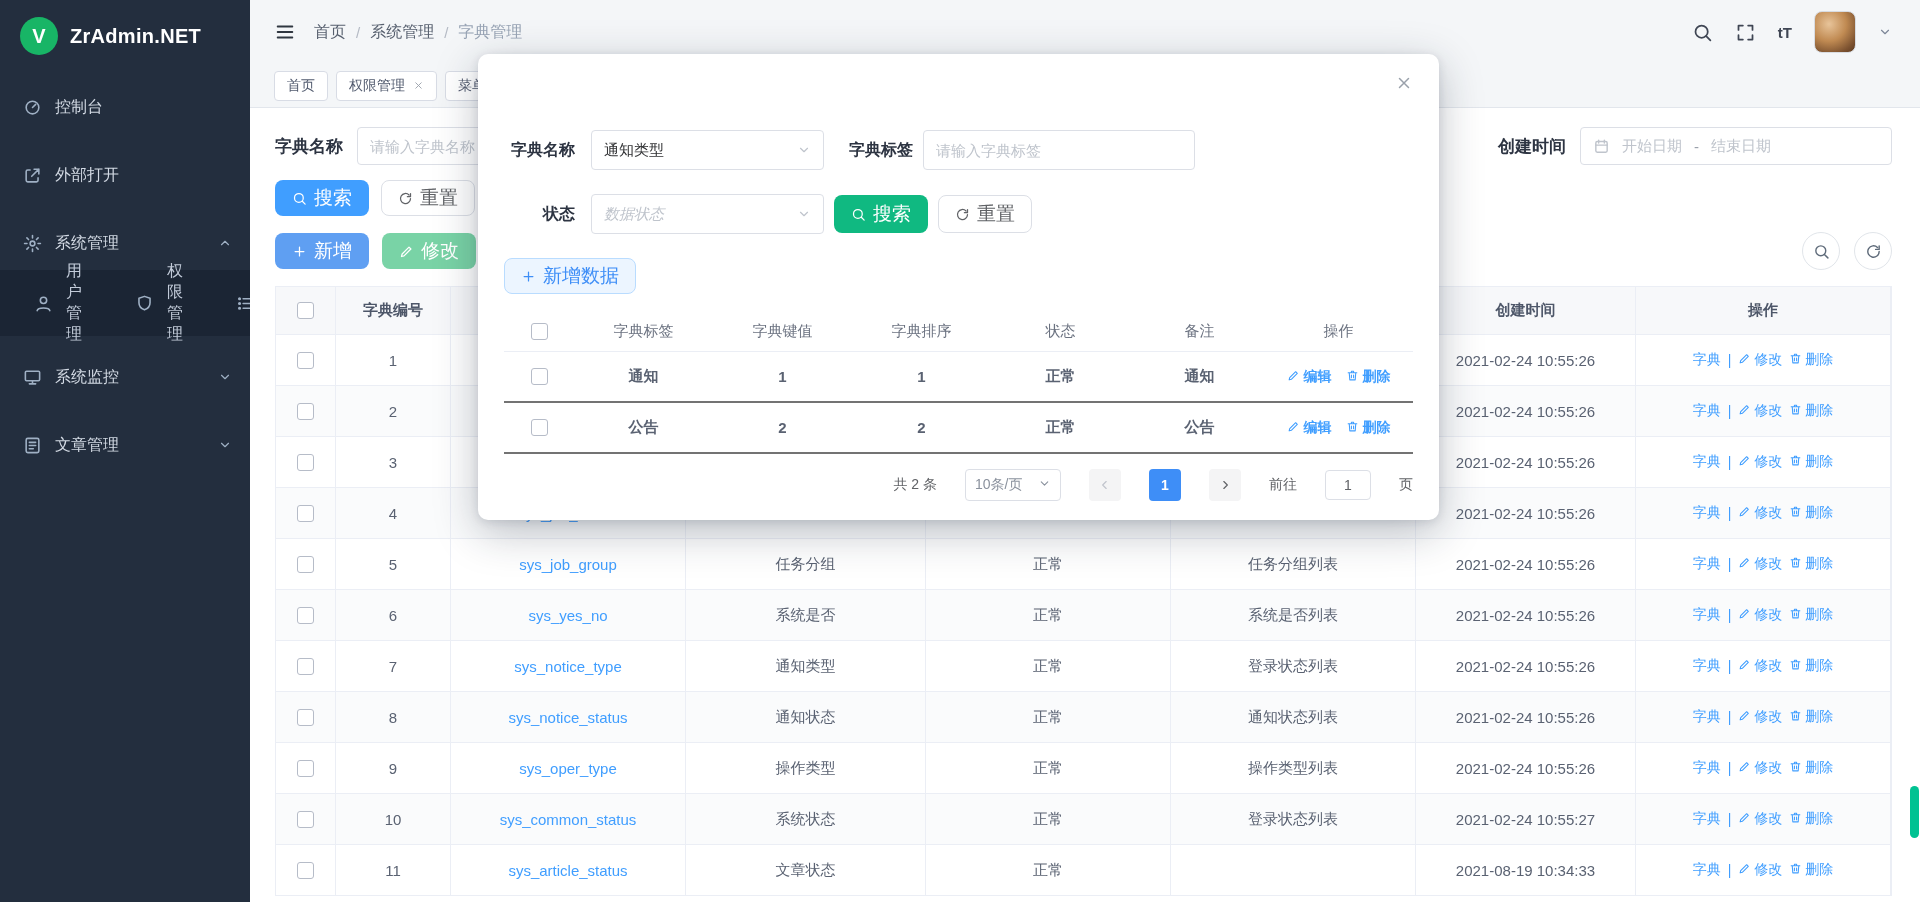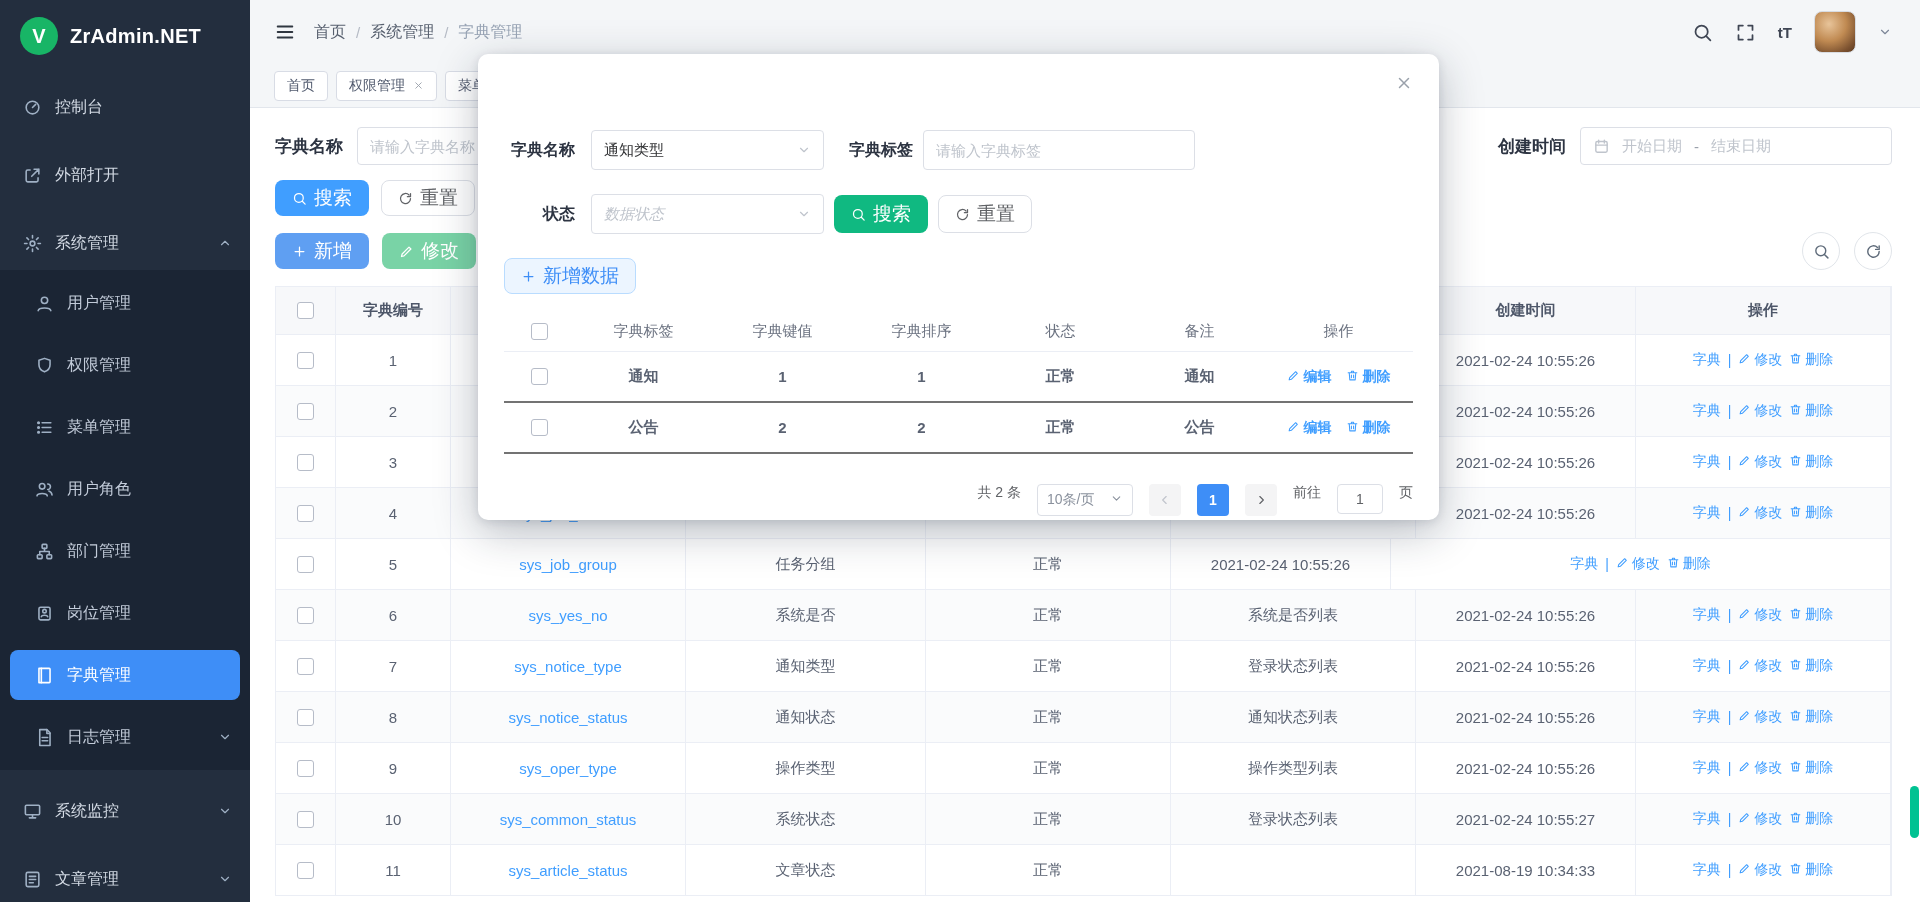--- a/index.html
+++ b/index.html
@@ -17,21 +17,21 @@
   .logo-badge{width:38px; height:38px; border-radius:50%; background:var(--logo); color:#fff; font-weight:bold;
     display:flex; align-items:center; justify-content:center; font-size:20px;}
   .logo-text{color:#fff; font-size:20px; font-weight:bold; letter-spacing:.3px;}
   .menu{display:flex; flex-direction:column;}
   .menu-item{height:54px; display:flex; align-items:center; gap:13px; padding:0 18px 0 22px;
     color:#d3dae4; font-size:16px; cursor:pointer;}
   .menu-item.top{margin-top:14px;}
   .menu-item.top.first{margin-top:8px;}
   .mi-icon{width:20px; height:20px; color:#9fb0c4; display:flex; align-items:center; justify-content:center;}
   .mi-caret{margin-left:auto; color:#9fb0c4; display:flex;}
-  .submenu{background:var(--submenu); display:flex; flex-direction:column; padding:2px 0;}
+  .submenu{background:var(--submenu); display:flex; flex-direction:row; padding:2px 0;}
   .submenu .menu-item{height:62px; padding-left:34px; color:#c2cbd9; font-size:16px;}
   .submenu .menu-item.active{background:var(--active); color:#fff; border-radius:8px; margin:6px 10px; height:50px; padding-left:24px;}
   .submenu .menu-item.active .mi-icon{color:#fff;}
 
   
   .main{position:absolute; left:250px; top:0; width:1670px; height:902px; display:flex; flex-direction:column;}
   .topbar{height:64px; background:#f4f6f8; display:flex; align-items:center; padding:0 28px 0 24px; gap:18px; flex:0 0 auto;}
   .hamburger{color:#2f3640; display:flex; cursor:pointer;}
   .breadcrumb{display:flex; align-items:center; font-size:16px; color:#565f6e;}
   .crumb-sep{color:#b4bac4; margin:0 10px; font-size:15px;}
@@ -107,21 +107,21 @@
   .dinput::placeholder{color:#bfc4cc;}
   .dfrow .btn{margin-left:10px; height:38px;}
   .add-row{margin-bottom:18px;}
   .dlg-table{font-size:15px; color:#5a6272;}
   .dthead{display:flex; height:40px; border-bottom:1px solid #ebeef5; color:#6b7280;}
   .dth,.dtd{display:flex; align-items:center; justify-content:center; white-space:nowrap;}
   .dtr{display:flex; height:51px; border-bottom:2px solid #737373;font-weight:bold;}
   .d0{width:70px;} .dcol{width:139px;}
   .dops{gap:14px;}
   .dops a{color:var(--link); text-decoration:none; display:inline-flex; align-items:center; gap:4px; cursor:pointer; font-size:14px;}
-  .dlg-pagination{display:flex; align-items:flex-start; justify-content:flex-end; gap:16px; margin-top:30px; color:#606266; font-size:14px;}
+  .dlg-pagination{display:flex; align-items:center; justify-content:flex-end; gap:28px; margin-top:15px; color:#606266; font-size:14px;}
   .psel{width:96px; height:32px; border:1px solid #dcdfe6; border-radius:4px; display:flex; align-items:center; justify-content:space-between;
     padding:0 9px; color:#8a919d; cursor:pointer; background:#fff;}
   .pbtn{width:32px; height:32px; border-radius:4px; background:#f4f4f5; border:none; display:flex; align-items:center; justify-content:center;
     color:#c0c4cc; cursor:pointer;}
   .pbtn.enabled{color:#606266;}
   .pnum{width:32px; height:32px; border-radius:4px; background:var(--active); color:#fff; display:flex; align-items:center; justify-content:center;
     font-weight:bold; cursor:pointer;}
   .pgoto-input{width:46px; height:30px; border:1px solid #dcdfe6; border-radius:4px; text-align:center; font-size:14px; color:#606266; outline:none;}
 
   
@@ -532,20 +532,21 @@
             <div class="tr">
               <div class="td c0">
                 <span class="checkbox"></span>
               </div>
               <div class="td c1">5</div>
               <div class="td c2">
                 <a class="link">sys_job_group</a>
               </div>
               <div class="td c3">任务分组</div>
               <div class="td c4">正常</div>
+              <div class="td c5">任务分组列表</div>
               <div class="td c6">2021-02-24 10:55:26</div>
               <div class="td c7 ops">
                 <a>字典</a>
                 <span class="sep">|</span>
                 <a><span><svg viewBox="0 0 24 24" width="13" height="13" fill="none" stroke="currentColor" stroke-width="2" stroke-linecap="round" stroke-linejoin="round">
                       <path d="M4 20l1-4L16 5l3 3L8 19l-4 1z"></path>
                     </svg></span>修改</a>
                 <a><span><svg viewBox="0 0 24 24" width="13" height="13" fill="none" stroke="currentColor" stroke-width="2" stroke-linecap="round" stroke-linejoin="round">
                       <path d="M4 7h16M10 7V4h4v3M6 7l1 13h10l1-13M10 11v5M14 11v5"></path>
                     </svg></span>删除</a>

